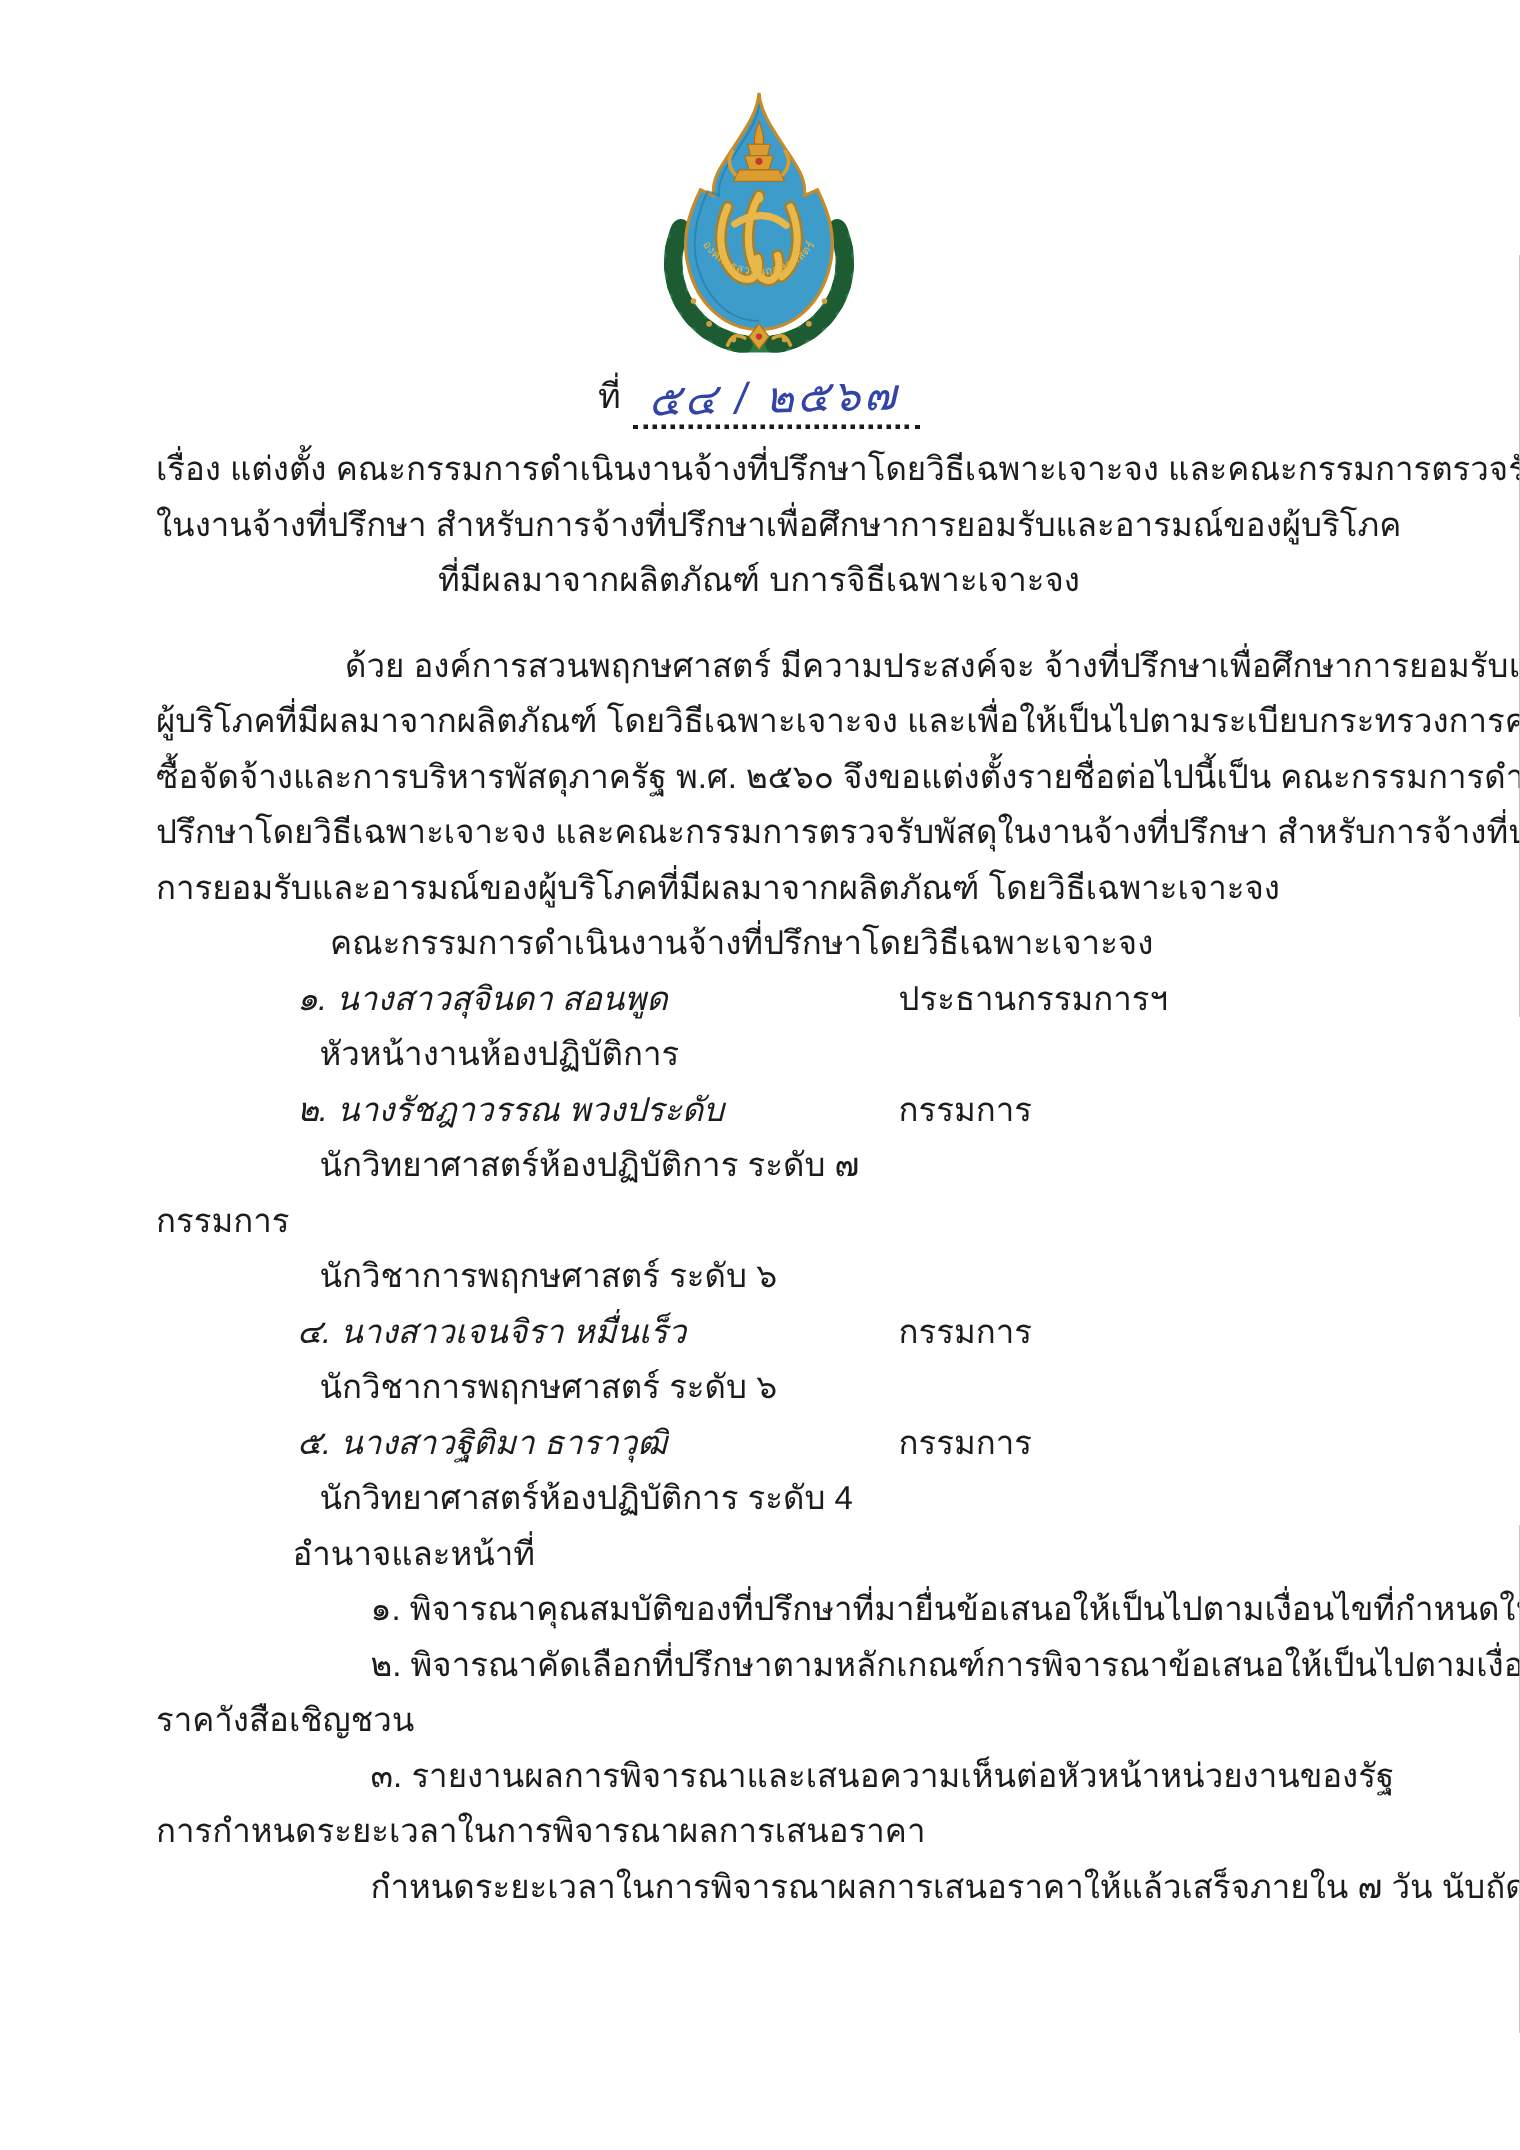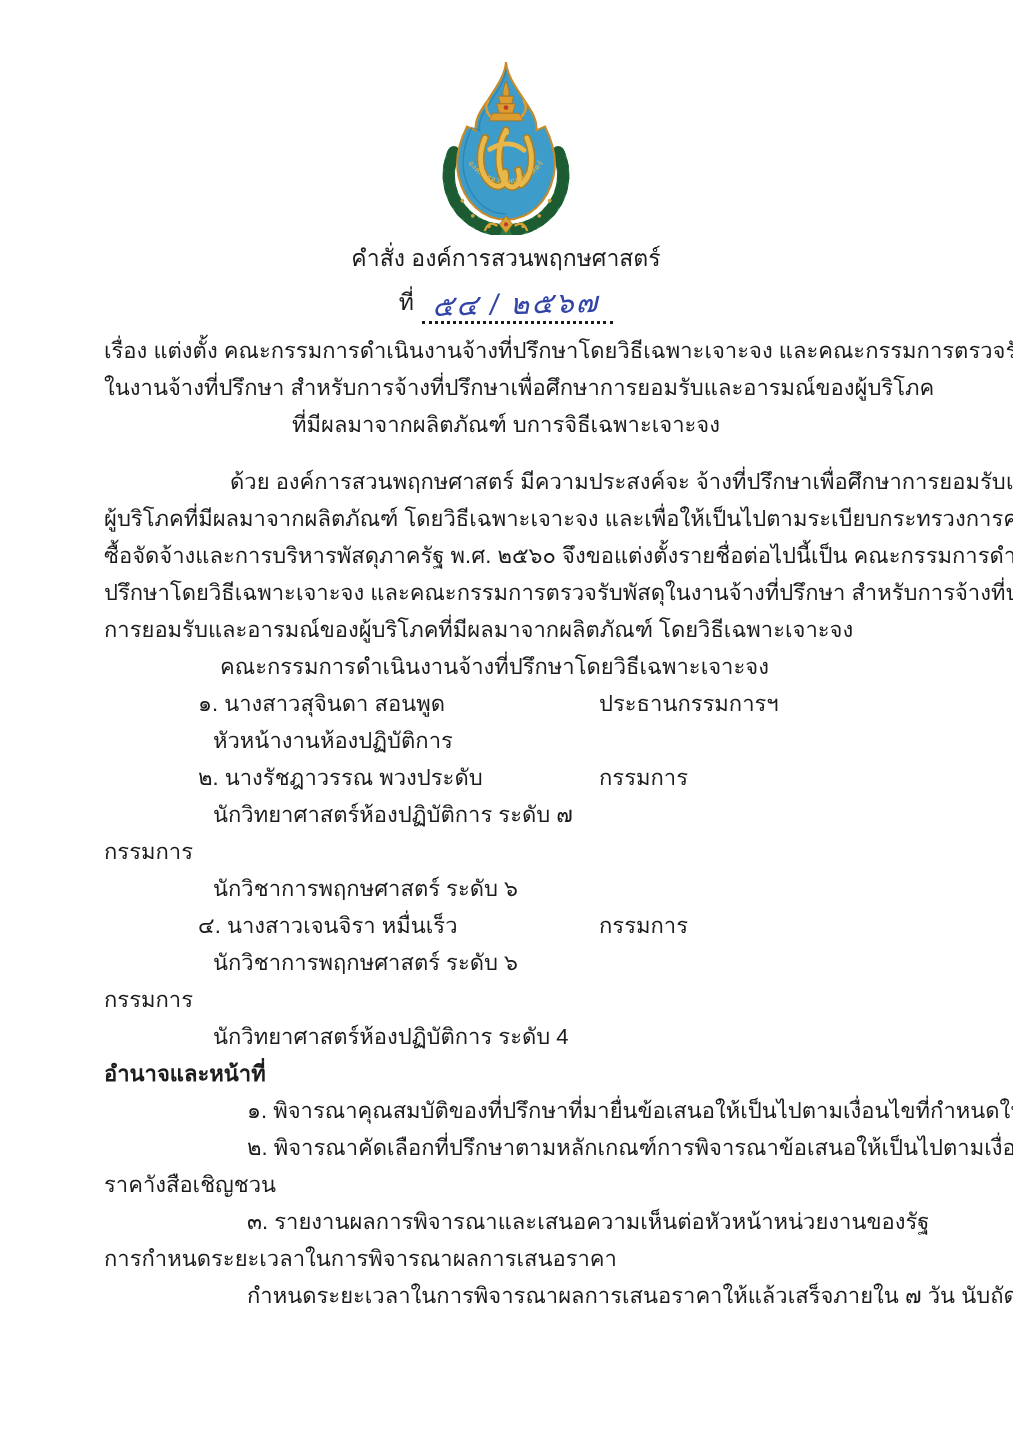--- a/index.html
+++ b/index.html
@@ -14,24 +14,24 @@
   .no-label{font-size:23px;padding-bottom:4px;margin-right:8px;}
   .no-underline{display:inline-block;border-bottom:3px dotted #1a1a1a;padding:0 14px 0 10px;}
   .no-hand{display:inline-block;font-size:29px;font-style:italic;color:#3244a8;
            transform:rotate(-1.5deg);letter-spacing:2px;line-height:34px;}
   .subject{text-align:center;font-size:22px;line-height:37px;margin-top:8px;}
   .bodytext{font-size:22px;line-height:37px;margin-top:20px;}
   .line{white-space:nowrap;}
   .indent1{text-indent:126px;}
   .heading-committee{margin-left:116px;}
   .mrow{display:flex;}
-  .mname{box-sizing:border-box;flex:0 0 495px;padding-left:94px;white-space:nowrap;}
+  .mname{box-sizing:border-box;flex:0 0 495px;padding-left:94px;white-space:nowrap;font-style:italic;}
   .mrole{white-space:nowrap;}
   .mpos{padding-left:109px;white-space:nowrap;}
-  .duties-heading{font-weight:bold;}
+  .duties-heading{margin-left:91px;}
   .duty-ind{text-indent:143px;}
 </style>
 </head>
 <body>
 
 <div class="page">
   <div class="content">
 
     <div class="logo-wrap">
       <svg width="152" height="177" viewBox="0 0 160 186">
@@ -89,21 +89,20 @@
         </g>
 
         <g>
           <path d="M80,166 L87,175 L80,184 L73,175 Z" fill="#d9a232" stroke="#a8701a" stroke-width="0.8"></path>
           <path d="M70,176 C63,172 60,176 58,181 M90,176 C97,172 100,176 102,181" fill="none" stroke="#d9a232" stroke-width="2.5" stroke-linecap="round"></path>
           <circle cx="80" cy="175" r="2.2" fill="#c03b2b"></circle>
         </g>
       </svg>
     </div>
 
-    <div class="order-title">คำสั่ง องค์การสวนพฤกษศาสตร์</div>
 
     <div class="order-no">
       <span class="no-label">ที่</span>
       <span class="no-underline"><span class="no-hand">๕๔ / ๒๕๖๗</span></span>
     </div>
 
     <div class="subject">
       <div class="line">เรื่อง แต่งตั้ง คณะกรรมการดำเนินงานจ้างที่ปรึกษาโดยวิธีเฉพาะเจาะจง และคณะกรรมการตรวจรับพัสดุ</div>
       <div class="line">ในงานจ้างที่ปรึกษา สำหรับการจ้างที่ปรึกษาเพื่อศึกษาการยอมรับและอารมณ์ของผู้บริโภค</div>
       <div class="line">ที่มีผลมาจากผลิตภัณฑ์ บการจิธีเฉพาะเจาะจง</div>
@@ -135,20 +134,21 @@
       </div>
       <div class="mpos">นักวิชาการพฤกษศาสตร์ ระดับ ๖</div>
 
       <div class="mrow">
         <span class="mname">๔. นางสาวเจนจิรา หมื่นเร็ว</span>
         <span class="mrole">กรรมการ</span>
       </div>
       <div class="mpos">นักวิชาการพฤกษศาสตร์ ระดับ ๖</div>
 
       <div class="mrow">
+        <span class="mname">๕. นางสาวฐิติมา ธาราวุฒิ</span>
         <span class="mrole">กรรมการ</span>
       </div>
       <div class="mpos">นักวิทยาศาสตร์ห้องปฏิบัติการ ระดับ 4</div>
 
       <div class="line duties-heading">อำนาจและหน้าที่</div>
 
       <div class="line duty-ind">๑. พิจารณาคุณสมบัติของที่ปรึกษาที่มายื่นข้อเสนอให้เป็นไปตามเงื่อนไขที่กำหนดในหนังสือเชิญ</div>
       <div class="line duty-ind">๒. พิจารณาคัดเลือกที่ปรึกษาตามหลักเกณฑ์การพิจารณาข้อเสนอให้เป็นไปตามเงื่อนไขที่กำหนดไว้</div>
       <div class="line">ราคาังสือเชิญชวน</div>
       <div class="line duty-ind">๓. รายงานผลการพิจารณาและเสนอความเห็นต่อหัวหน้าหน่วยงานของรัฐ</div>

